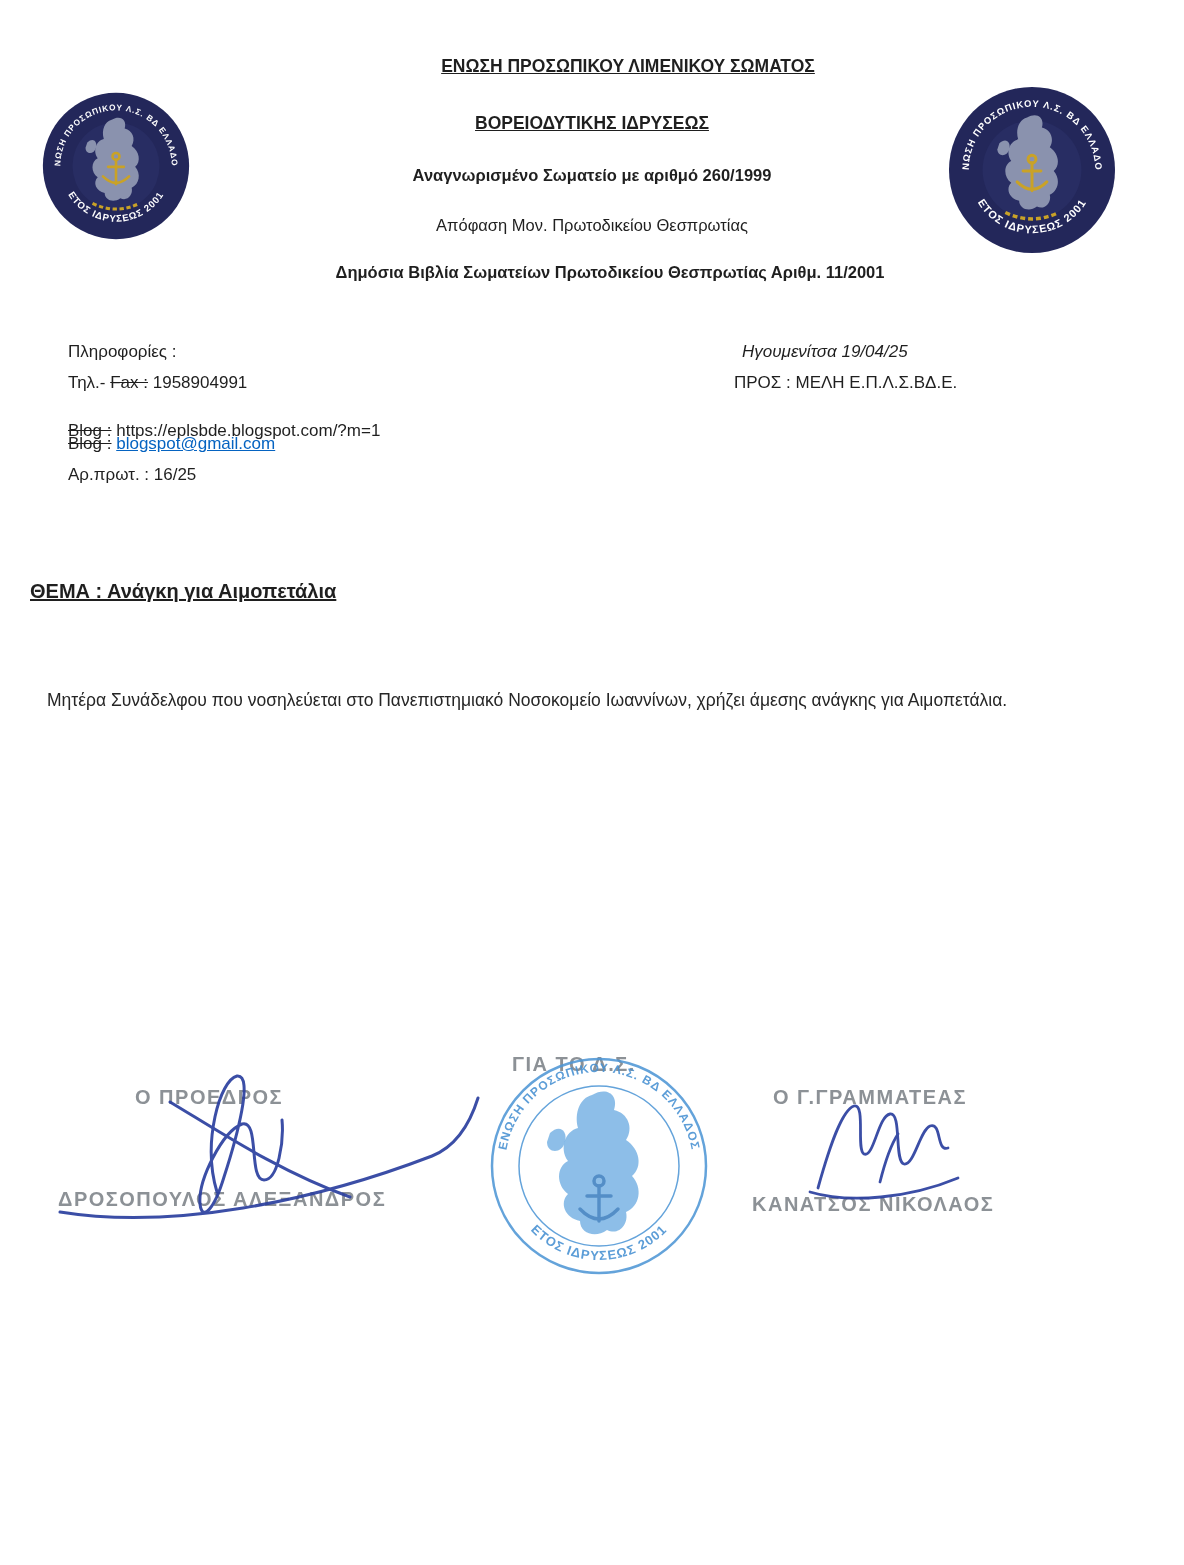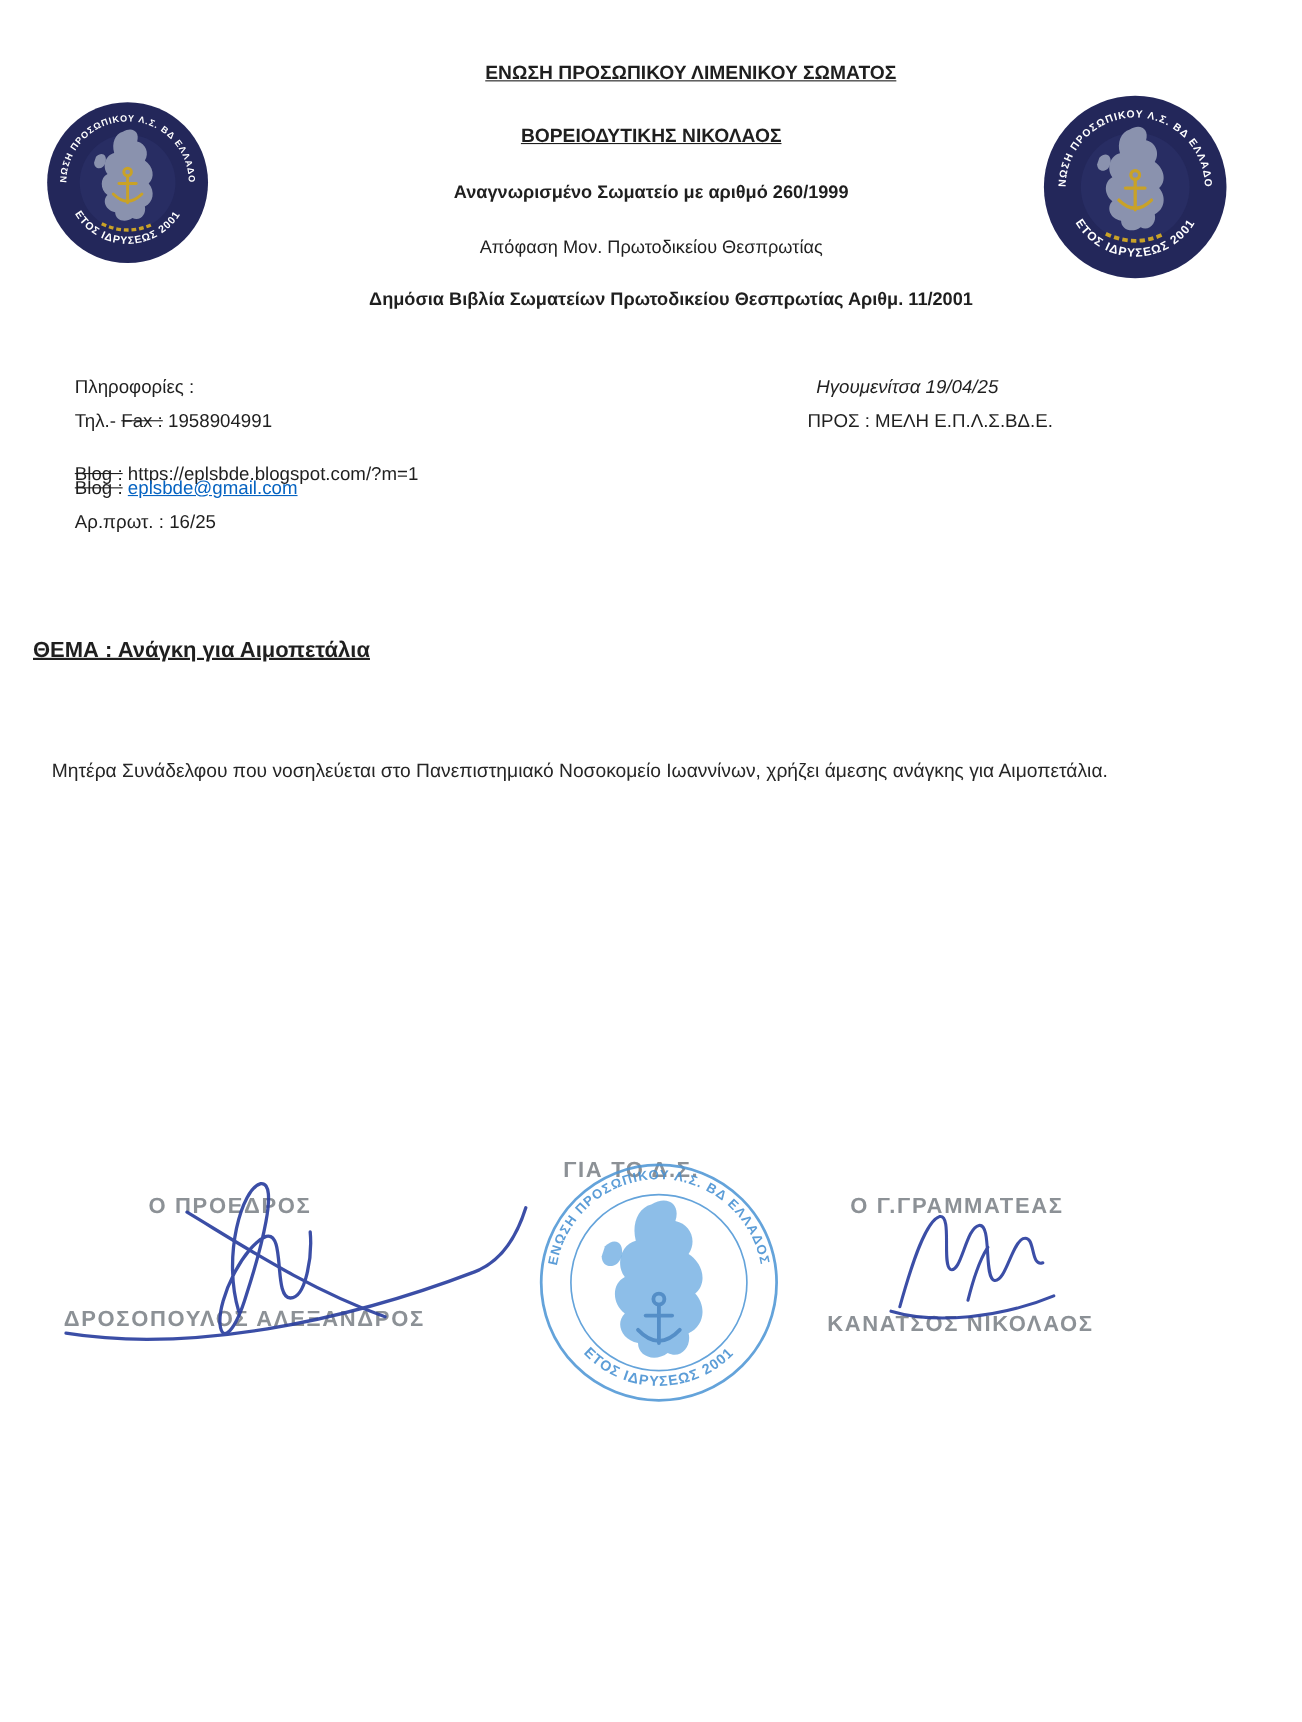--- a/index.html
+++ b/index.html
@@ -55,21 +55,21 @@
   .stamp    { top:1055px; left:488px; width:222px; height:222px; opacity:0.88; }
 
   .seal-ring-text { font-weight:bold; letter-spacing:1px; }
 </style>
 </head>
 <body>
 
 <div class="page">
 
   <div class="abs hline h1">ΕΝΩΣΗ ΠΡΟΣΩΠΙΚΟΥ ΛΙΜΕΝΙΚΟΥ ΣΩΜΑΤΟΣ</div>
-  <div class="abs hline h2">ΒΟΡΕΙΟΔΥΤΙΚΗΣ ΝΙΚΟΛΑΟΣ</div>
+  <div class="abs hline h2">ΒΟΡΕΙΟΔΥΤΙΚΗΣ ΙΔΡΥΣΕΩΣ</div>
   <div class="abs hline h3">Αναγνωρισμένο Σωματείο με αριθμό 260/1999</div>
   <div class="abs hline h4">Απόφαση Μον. Πρωτοδικείου Θεσπρωτίας</div>
   <div class="abs hline h5">Δημόσια Βιβλία Σωματείων Πρωτοδικείου Θεσπρωτίας Αριθμ. 11/2001</div>
 
   <svg class="abs seal-left" viewBox="0 0 170 170">
     <defs>
       <path id="arcTL" d="M 21,85 a 64,64 0 1 1 128,0"></path>
       <path id="arcBL" d="M 21,85 a 64,64 0 0 0 128,0"></path>
     </defs>
     <circle cx="85" cy="85" r="84" fill="#23275a"></circle>
@@ -123,21 +123,21 @@
     <span>1958904991</span>
   </div>
 
   <div class="abs info i3">
     <span class="struck">Blog :</span>
     <span>https://eplsbde.blogspot.com/?m=1</span>
   </div>
 
   <div class="abs info i4">
     <span class="struck">Blog :</span>
-    <a class="link">eplsbde@gmail.com</a>
+    <a class="link">blogspot@gmail.com</a>
   </div>
 
   <div class="abs info i5">Αρ.πρωτ. : 16/25</div>
 
   <div class="abs m1">Ηγουμενίτσα 19/04/25</div>
   <div class="abs m2">ΠΡΟΣ : ΜΕΛΗ Ε.Π.Λ.Σ.ΒΔ.Ε.</div>
 
   <div class="abs subject">ΘΕΜΑ : Ανάγκη για Αιμοπετάλια</div>
 
   <div class="abs bodytext">

